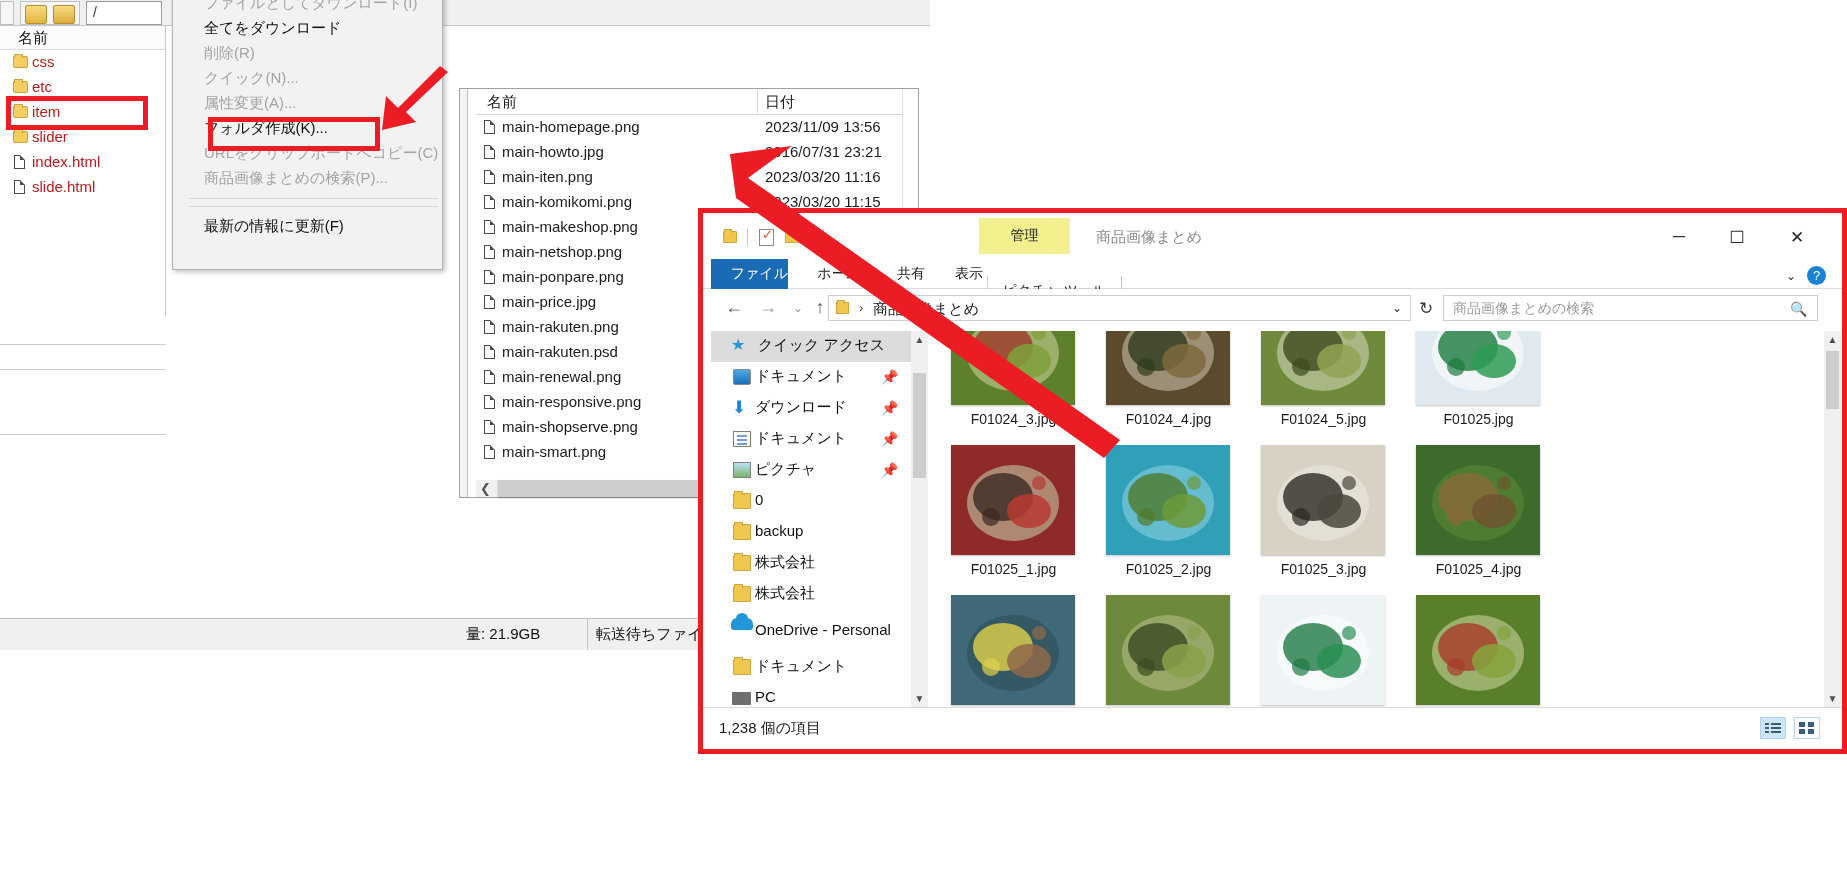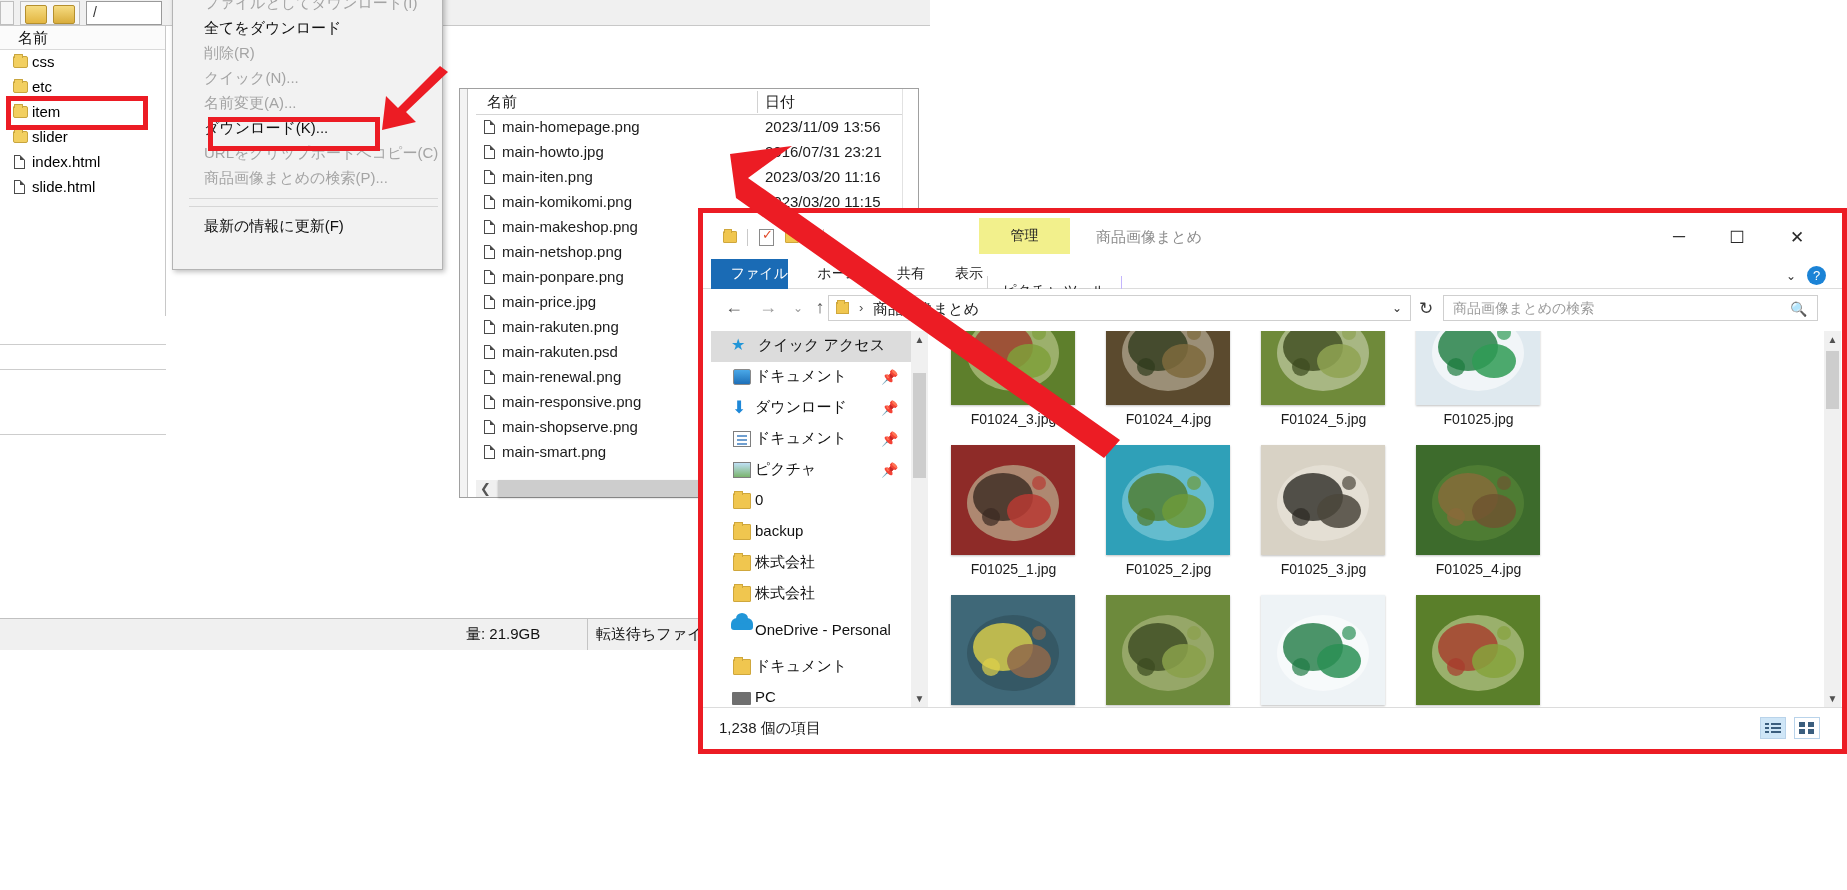--- a/index.html
+++ b/index.html
@@ -18,21 +18,21 @@
   .ftp-toolbar { position:absolute; left:0; top:0; width:930px; height:26px; background:#f0f0f0; border-bottom:1px solid #c8c8c8; }
   .tb-cell { position:absolute; top:1px; height:24px; border:1px solid #bfbfbf; background:#f6f6f6; }
   .tb-ico { position:absolute; top:3px; width:22px; height:19px; border-radius:2px; }
   .tb-path { position:absolute; left:86px; top:1px; width:76px; height:24px; background:#fff; border:1px solid #9a9a9a; }
   .tb-path span { position:absolute; left:6px; top:2px; font-size:14px; color:#333; }
 
   .tree-pane { position:absolute; left:0; top:26px; width:166px; height:290px; background:#ffffff; border-right:1px solid #c8c8c8; }
   .tree-hdr { height:24px; background:#fbfbfb; border-bottom:1px solid #dadada; position:relative; }
   .tree-hdr span { position:absolute; left:18px; top:3px; font-size:15px; color:#111; }
   .tree-row { height:25px; position:relative; }
-  .tree-row .lbl { position:absolute; left:32px; top:3px; font-size:15px; color:#000000; white-space:nowrap; }
+  .tree-row .lbl { position:absolute; left:32px; top:3px; font-size:15px; color:#b91c1c; white-space:nowrap; }
   .ic-folder { position:absolute; left:13px; top:6px; width:15px; height:12px; background:#f2cf60; border:1px solid #c8a53e; border-radius:1px 2px 2px 2px; }
   .ic-folder:before { content:""; position:absolute; left:0; top:-3px; width:7px; height:3px; background:#f2cf60; border:1px solid #c8a53e; border-bottom:none; border-radius:1px 1px 0 0;}
   .ic-doc { position:absolute; left:14px; top:5px; width:11px; height:14px; background:#fff; border:1px solid #4a4a4a; }
   .ic-doc:after { content:""; position:absolute; right:-1px; top:-1px; border-width:0 5px 5px 0; border-style:solid; border-color:#fff #fff #4a4a4a #4a4a4a; }
   .ftp-seps { position:absolute; left:0; top:316px; width:166px; }
   .ftp-seps div { height:1px; background:#cdcdcd; margin-top:0; }
 
   .ftp-bottom { position:absolute; left:0; top:500px; width:930px; height:150px; }
   .ftp-status { position:absolute; left:0; top:118px; width:930px; height:32px; background:#f0f0f0; border-top:1px solid #c1c1c1; }
   .ftp-status .seg { position:absolute; top:0; height:31px; border-right:1px solid #c4c4c4; }
@@ -315,24 +315,24 @@
   <div class="mi en">
     <span>全てをダウンロード</span>
     </div>
   <div class="mi dis">
     <span>削除(R)</span>
     </div>
   <div class="mi dis">
     <span>クイック(N)...</span>
     </div>
   <div class="mi dis">
-    <span>名前変更(A)...</span>
+    <span>属性変更(A)...</span>
     </div>
   <div class="mi en">
-    <span>ダウンロード(K)...</span>
+    <span>フォルダ作成(K)...</span>
     </div>
   <div class="mi dis">
     <span>URLをクリップボードへコピー(C)</span>
     </div>
   <div class="mi dis">
     <span>商品画像まとめの検索(P)...</span>
     </div>
   <div class="msep"></div>
   <div class="msep"></div>
   <div class="mi en">

